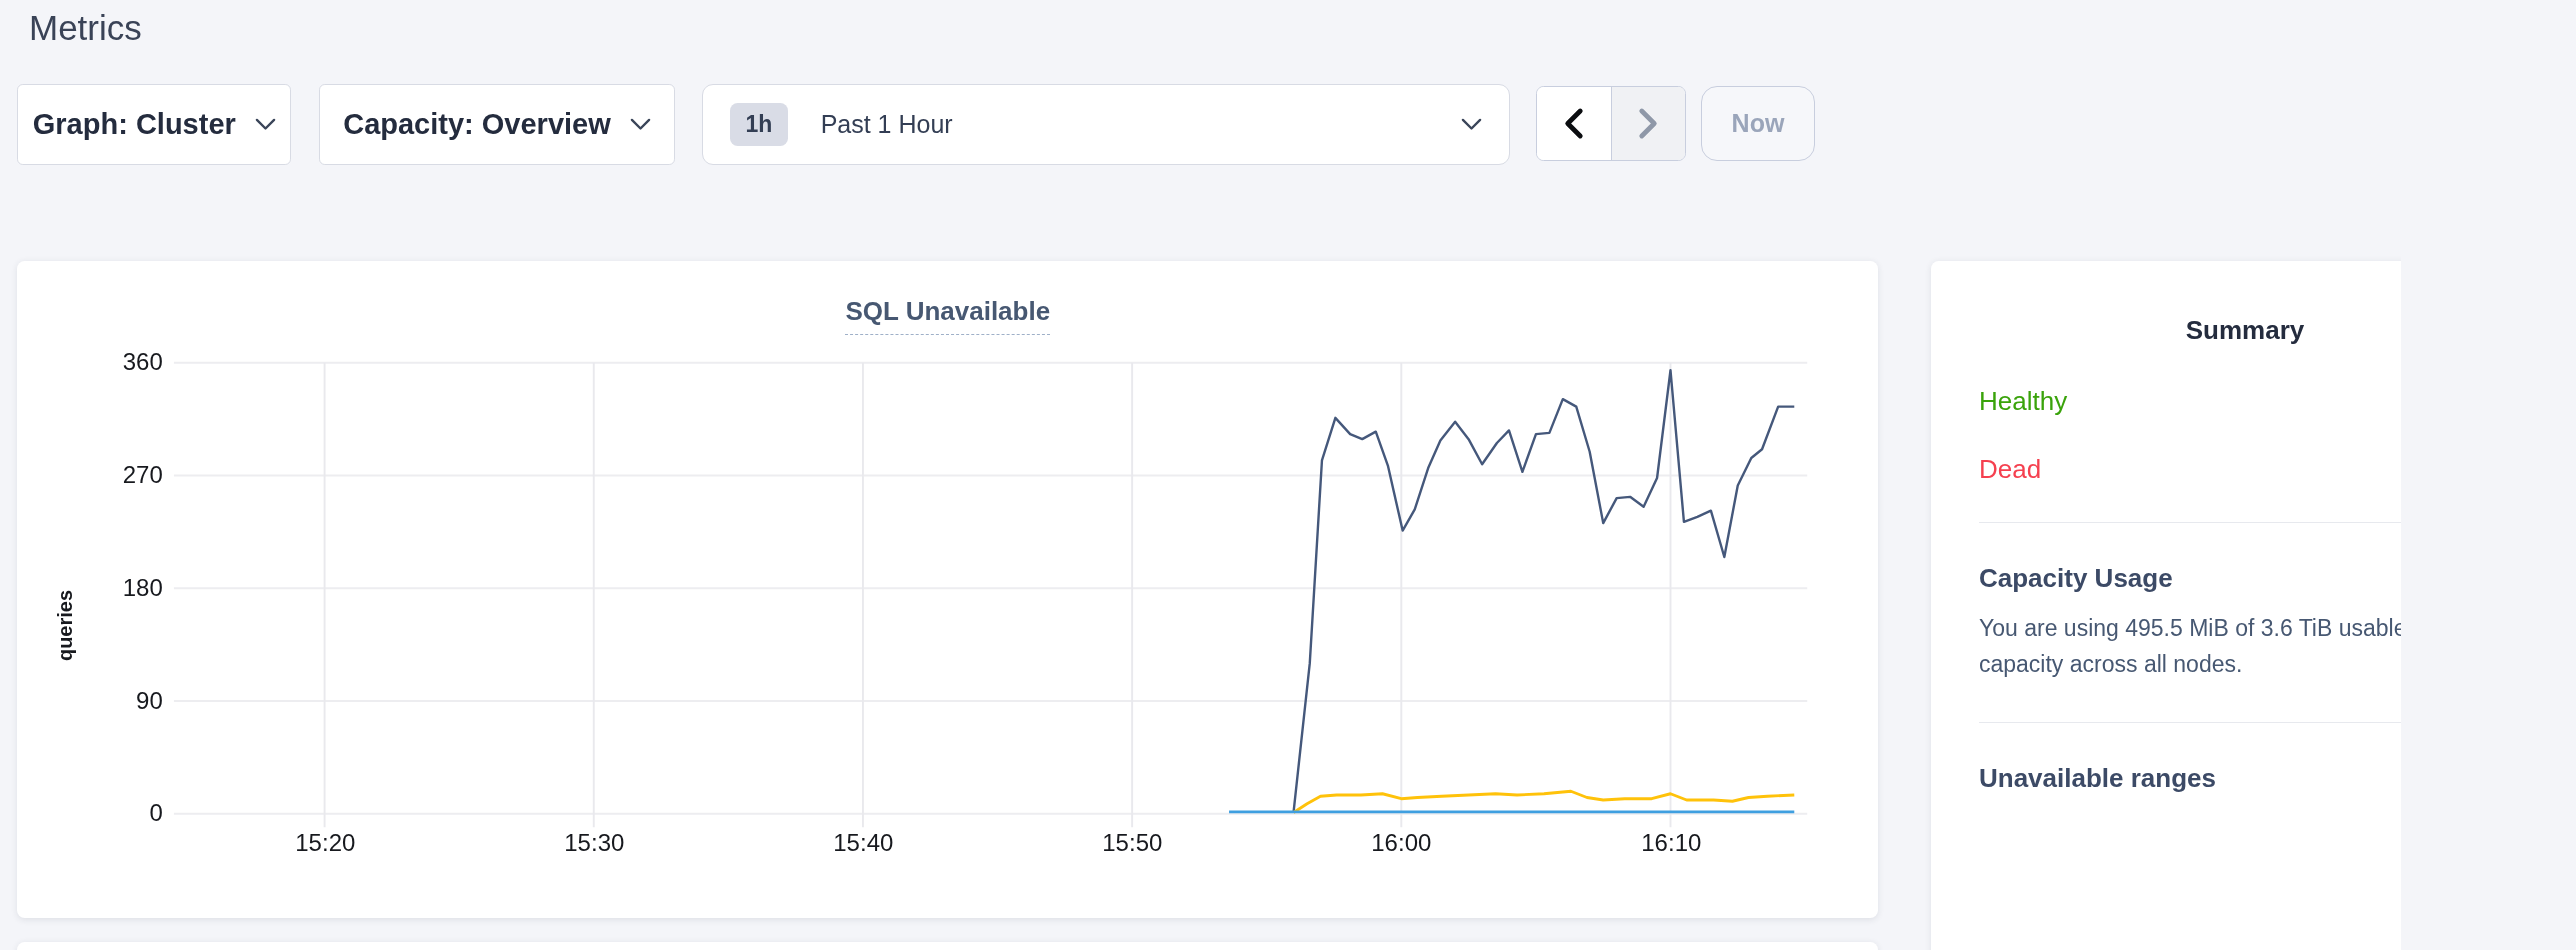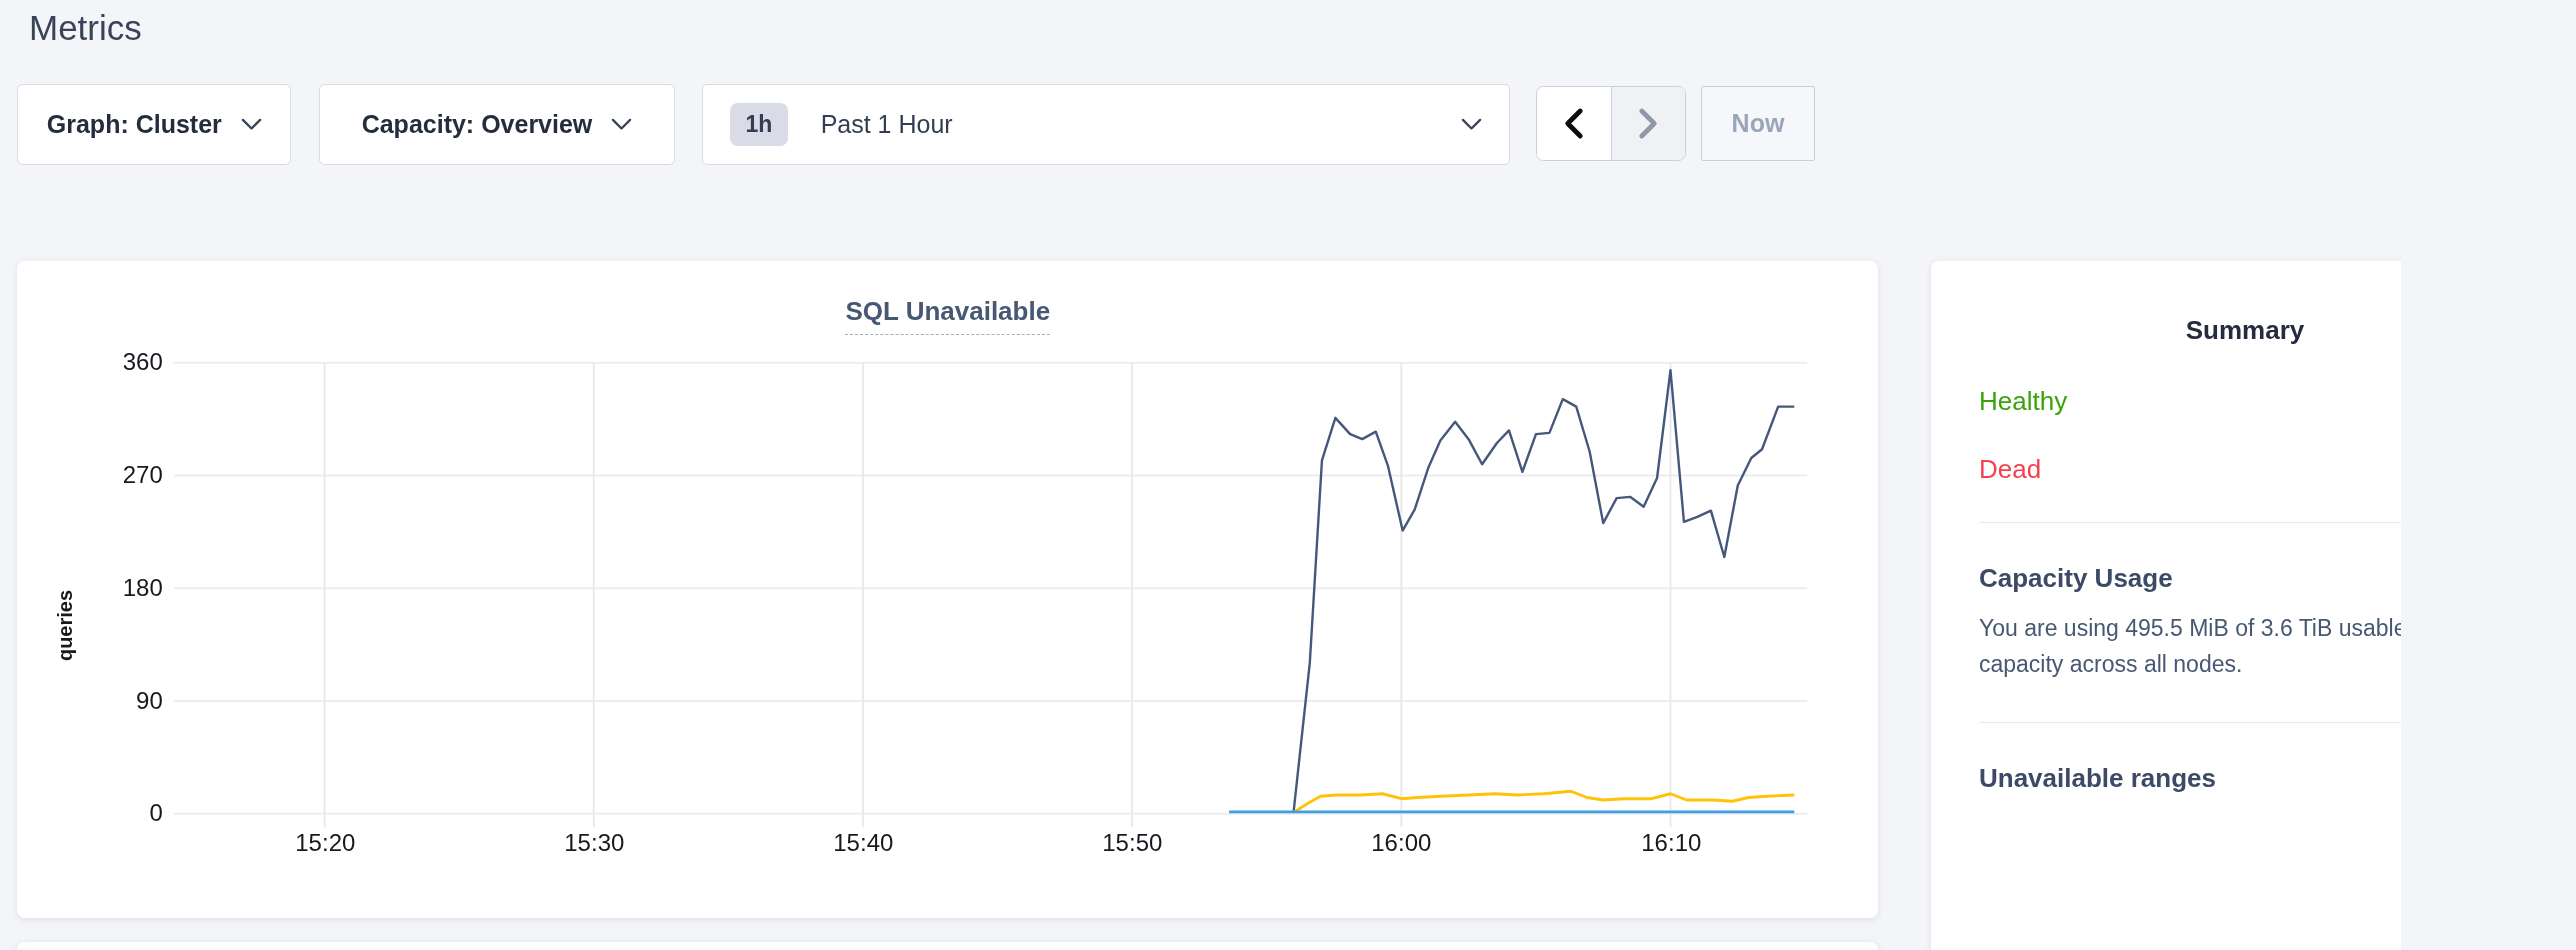--- a/index.html
+++ b/index.html
@@ -5,37 +5,37 @@
   html,body{margin:0;padding:0;background:#f4f5f9;}
   #app{position:relative;width:2401px;height:950px;background:#f4f5f9;overflow:hidden;
        font-family:"Liberation Sans","DejaVu Sans",sans-serif;color:#242c3e;}
 
   
   .page-title{position:absolute;left:29px;top:7.7px;font-size:35px;font-weight:500;color:#3a4357;}
 
   
   .tb-btn{position:absolute;top:84px;height:81px;background:#fff;border:1px solid #d8dbe4;
           border-radius:5.8px;display:flex;align-items:center;justify-content:center;gap:19px;
-          font-size:25px;font-weight:700;color:#242c3e;box-sizing:border-box;cursor:pointer;}
+          font-size:29px;font-weight:700;color:#242c3e;box-sizing:border-box;cursor:pointer;}
   #graph-dd{left:17.3px;width:274px;}
   #dash-dd{left:319px;width:356px;}
   .chev{flex:0 0 auto;}
   .time-select{position:absolute;top:84px;left:702px;width:808px;height:81px;background:#fff;
-          border:1px solid #d8dbe4;border-radius:5px;display:flex;align-items:center;
+          border:1px solid #d8dbe4;border-radius:11px;display:flex;align-items:center;
           box-sizing:border-box;padding:0 27px;cursor:pointer;}
   .time-badge{background:#d9dce6;color:#333e54;font-size:23px;font-weight:700;border-radius:7.7px;
           padding:9.6px 15.4px;line-height:1;}
   .time-label{margin-left:33px;font-size:25px;font-weight:400;color:#333e54;flex:1;}
   .pager{position:absolute;left:1536px;top:86px;width:150px;height:75px;border:1px solid #c8cede;
           border-radius:7.7px;display:flex;overflow:hidden;background:#fff;box-sizing:border-box;}
   .pager-half{flex:1;display:flex;align-items:center;justify-content:center;}
   .pager-prev{background:#fff;border-right:1px solid #c8cede;cursor:pointer;}
   .pager-next{background:#f0f1f4;cursor:default;}
   .now-btn{position:absolute;left:1701px;top:86px;width:114px;height:75px;border:1px solid #c8cede;
-          border-radius:2px;background:#f6f7fa;color:#9aa5ba;font-size:25px;font-weight:700;
+          border-radius:16px;background:#f6f7fa;color:#9aa5ba;font-size:25px;font-weight:700;
           display:flex;align-items:center;justify-content:center;box-sizing:border-box;cursor:default;}
 
   
   .card{position:absolute;background:#fff;border-radius:7.7px;box-shadow:0 1.9px 6.7px rgba(40,50,70,.10);}
   #chart-card{left:17.3px;top:261px;width:1861px;height:657px;}
   #next-card{left:17.3px;top:942px;width:1861px;height:38px;}
   #summary-card{left:1931px;top:261px;width:628px;height:729px;}
 
   
   .chart-title-wrap{position:absolute;left:0;top:35px;width:100%;text-align:center;}

